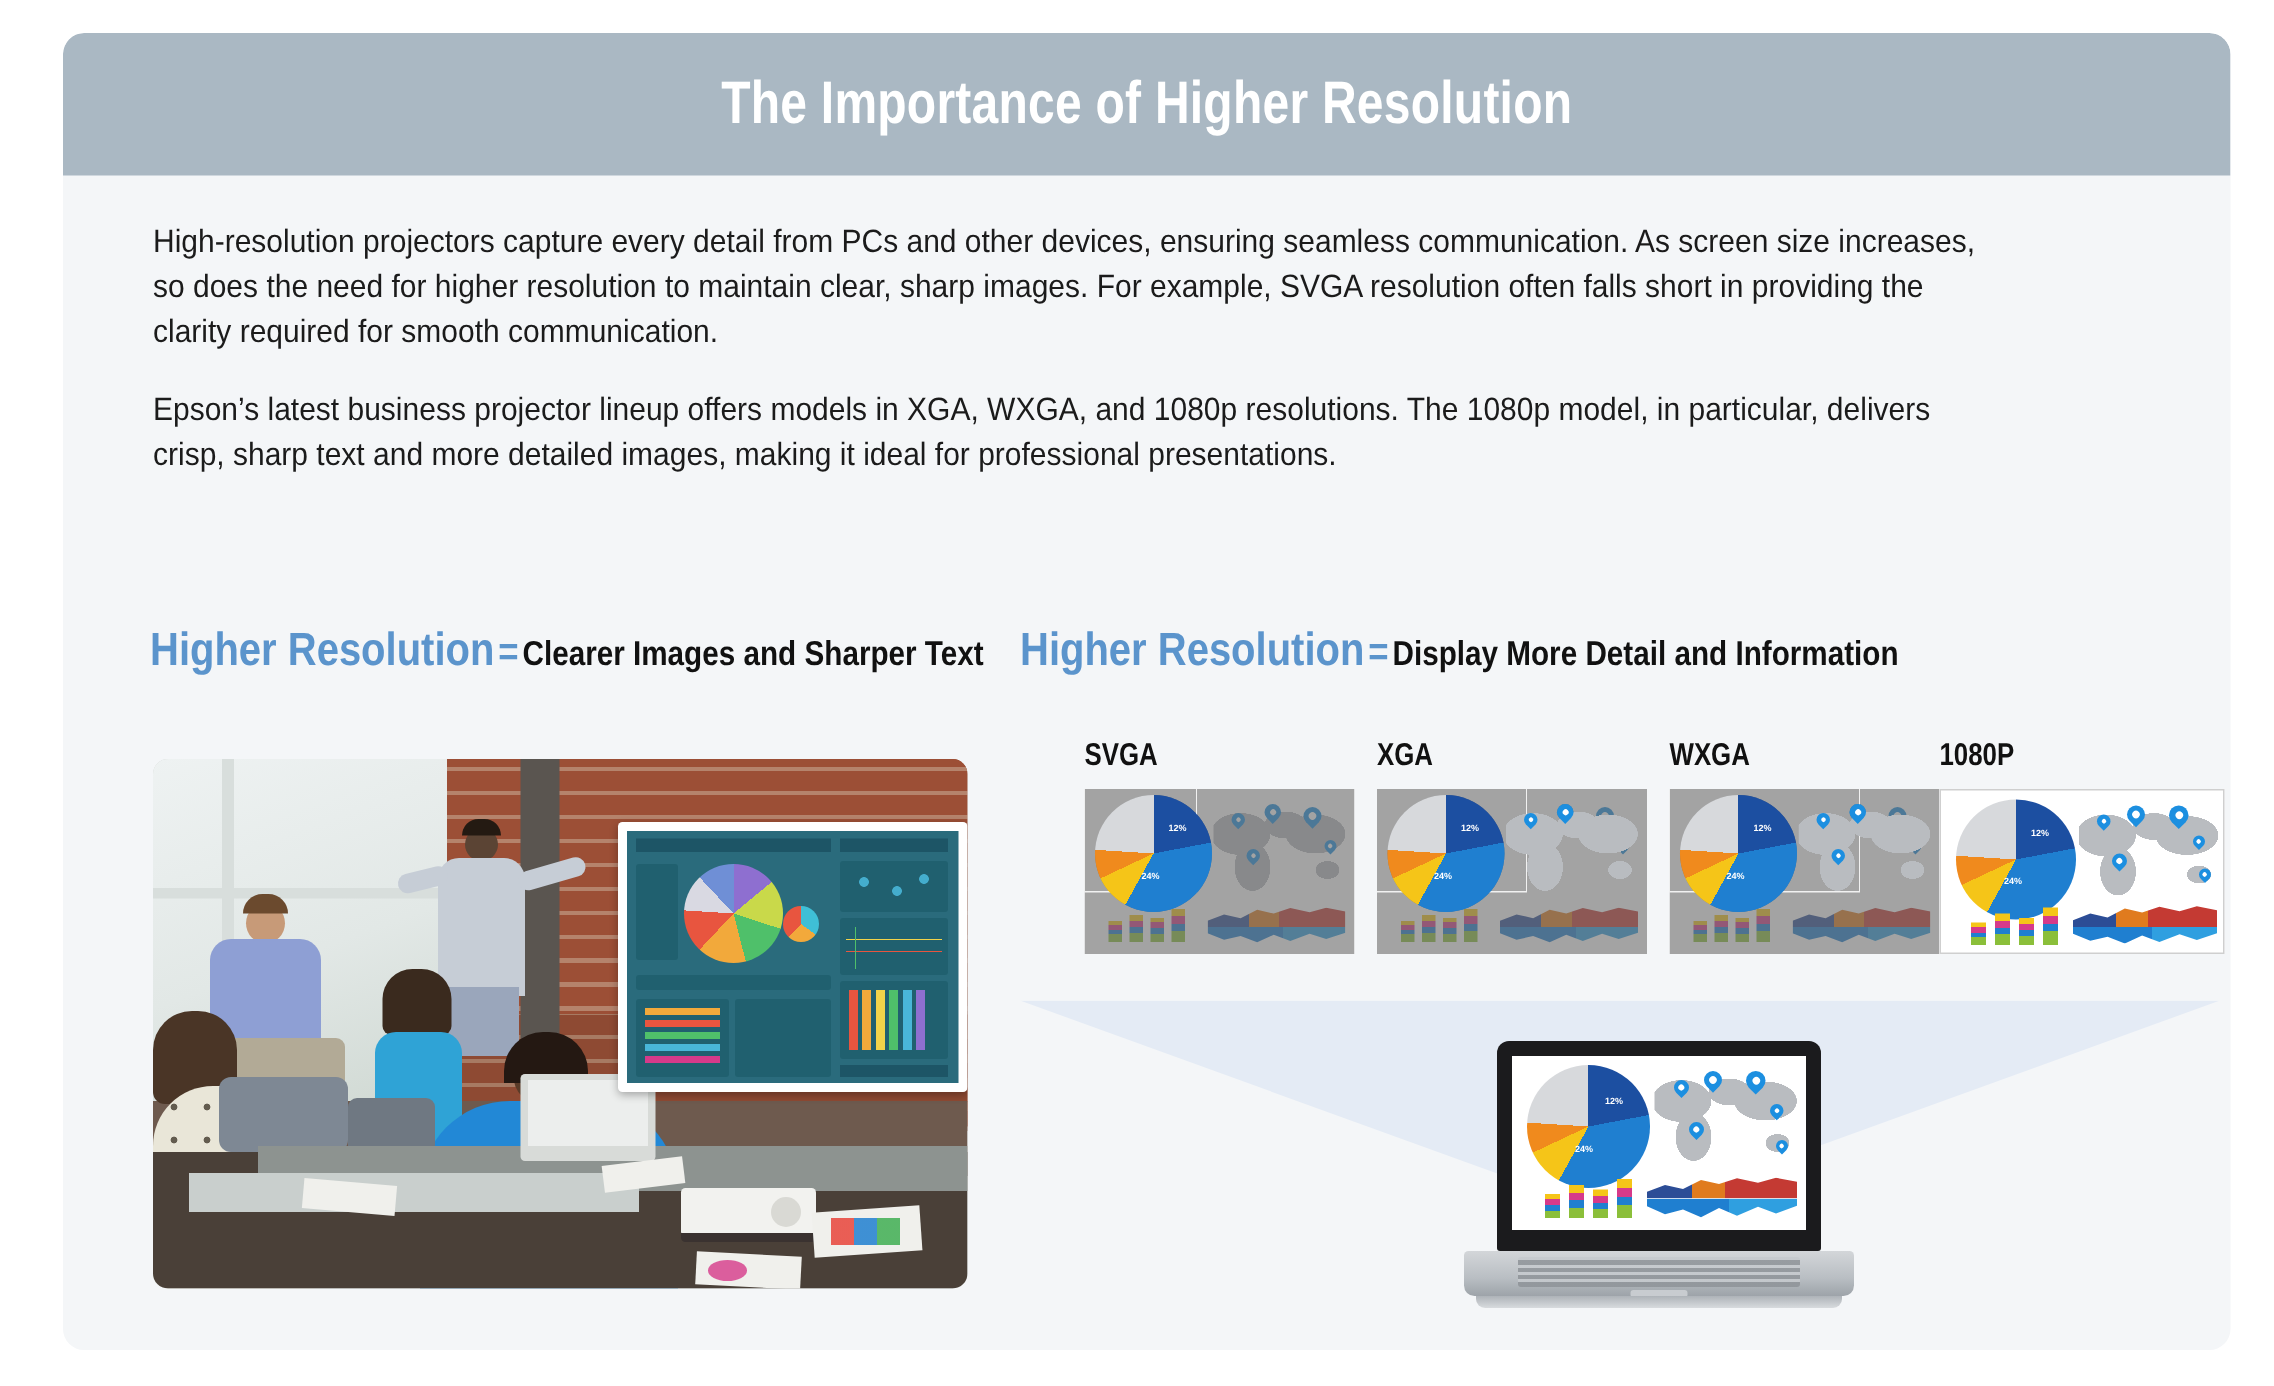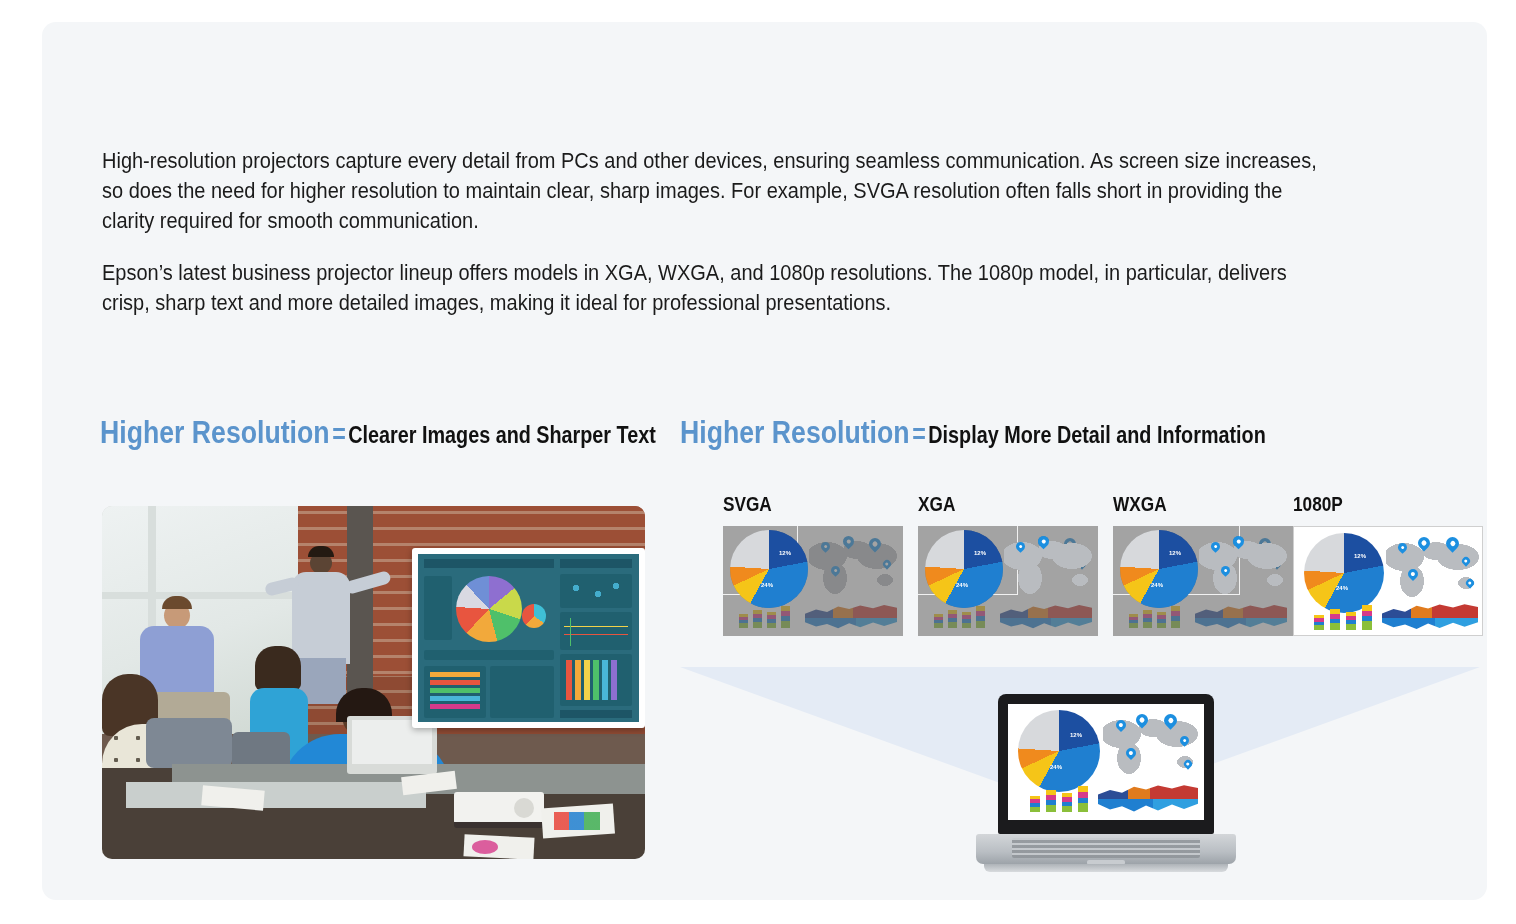--- a/index.html
+++ b/index.html
@@ -141,20 +141,23 @@
     background:#c8ccd0;border-radius:2px;}
   .lp-foot{position:absolute;left:14px;top:170px;width:244px;height:8px;
     background:linear-gradient(180deg,#aeb3b8,#d8dbde);border-radius:0 0 6px 6px;}
 </style>
 </head>
 <body>
 
 <div class="page">
   <div class="card">
 
+    <div class="header">
+      <div class="header-title">The Importance of Higher Resolution</div>
+    </div>
 
     <div class="body-copy">
       <p class="para">High-resolution projectors capture every detail from PCs and other devices, ensuring seamless communication. As screen size increases, so does the need for higher resolution to maintain clear, sharp images. For example, SVGA resolution often falls short in providing the clarity required for smooth communication.</p>
       <p class="para">Epson’s latest business projector lineup offers models in XGA, WXGA, and 1080p resolutions. The 1080p model, in particular, delivers crisp, sharp text and more detailed images, making it ideal for professional presentations.</p>
     </div>
 
     <div class="sec-head" id="head-left">
       <span class="hr">Higher Resolution</span><span class="eq">=</span><span class="sub">Clearer Images and Sharper Text</span>
     </div>
     <div class="sec-head" id="head-right">

